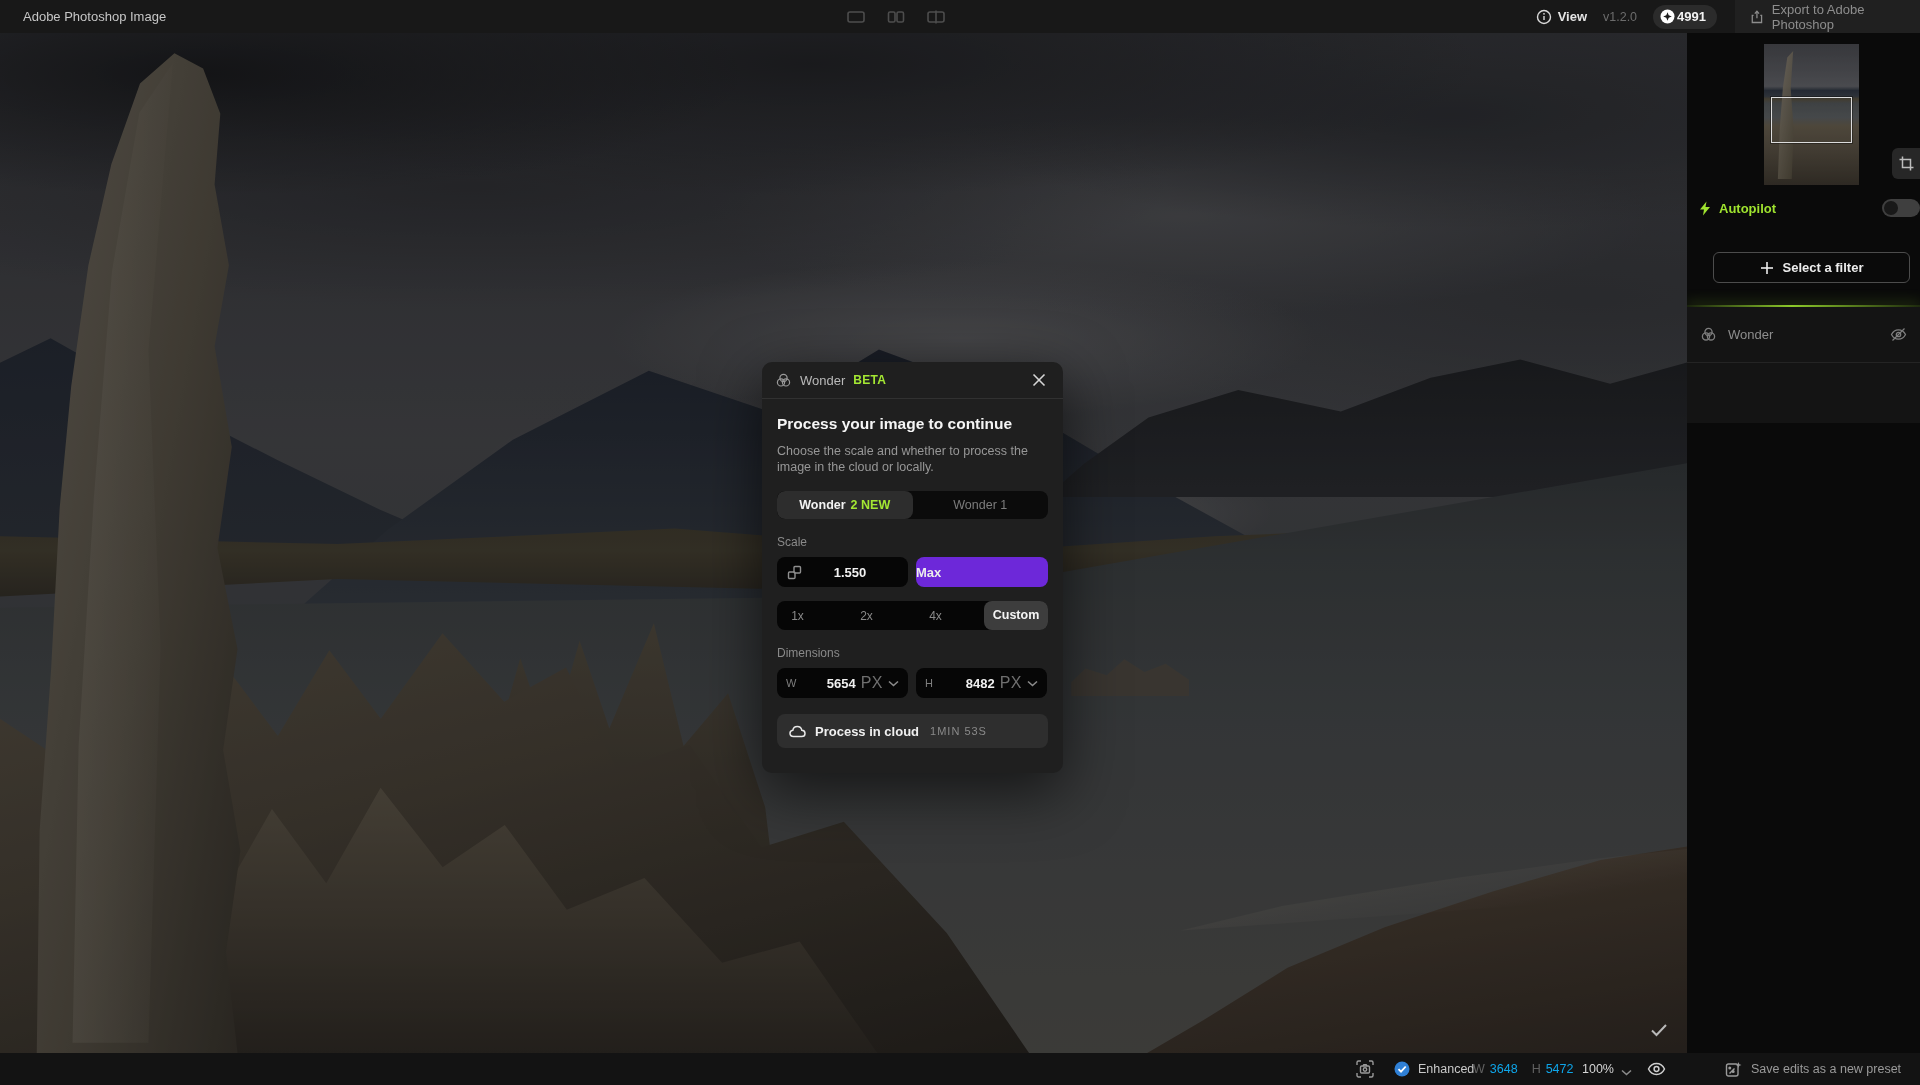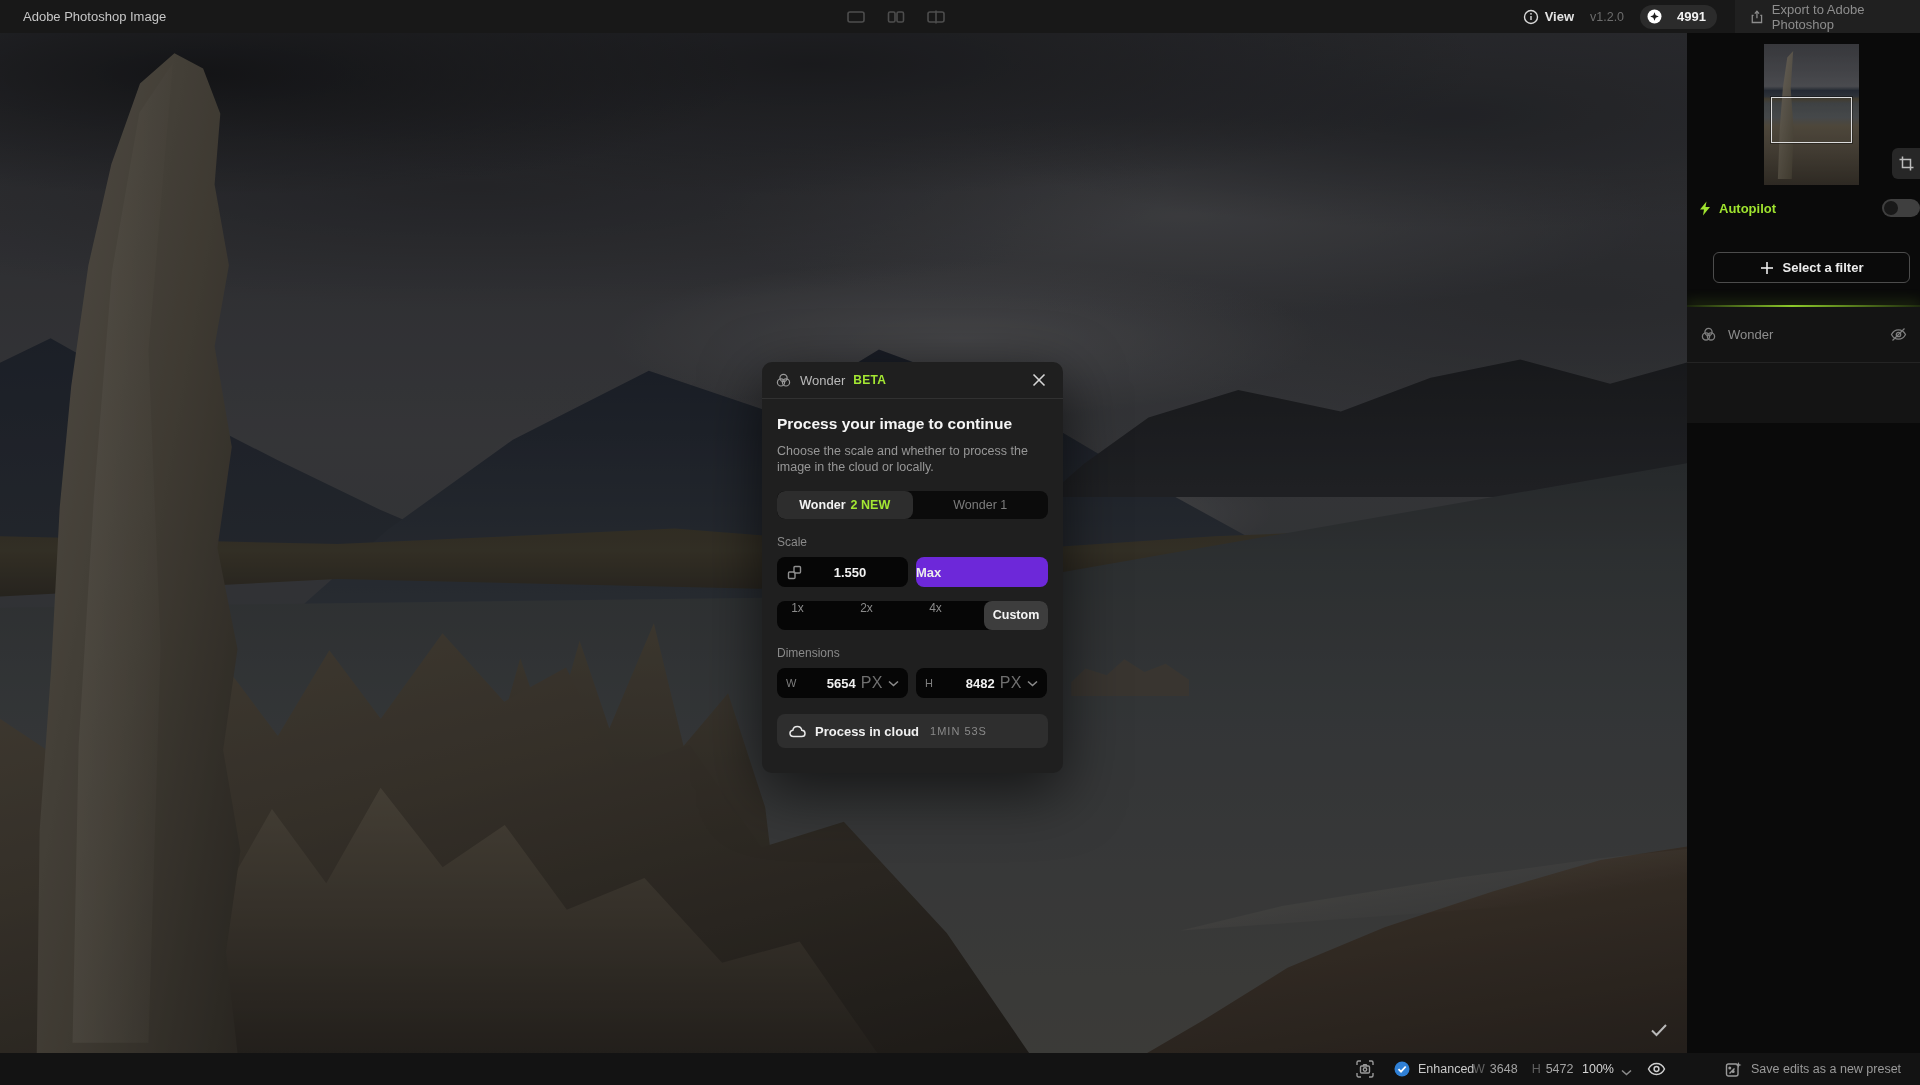--- a/index.html
+++ b/index.html
@@ -11,21 +11,21 @@
             display:flex; align-items:center; z-index:50; }
   .app-title { position:absolute; left:23px; top:0; height:33px; display:flex; align-items:center;
                color:#c6c6c6; font-size:13px; }
   .view-icons { position:absolute; left:844px; top:0; height:33px; display:flex; align-items:center; gap:16px; }
   .view-btn { width:24px; height:20px; display:flex; align-items:center; justify-content:center; border-radius:4px; }
   .view-btn svg { stroke:#4d4d4d; fill:none; stroke-width:1.6; }
   .topbar-right { position:absolute; right:0; top:0; height:33px; display:flex; align-items:center; }
   .help { display:flex; align-items:center; gap:6px; color:#e4e4e4; font-size:13px; font-weight:bold; margin-right:16px; }
   .help svg { stroke:#d9d9d9; }
   .version { color:#6c6c6c; font-size:12.5px; margin-right:16px; }
-  .credits-pill { display:flex; align-items:center; gap:15px; background:#2b2b2b; border-radius:999px;
+  .credits-pill { display:flex; align-items:center; gap:2px; background:#2b2b2b; border-radius:999px;
                   height:24px; padding:0 11px 0 7px; color:#f2f2f2; font-size:13px; font-weight:bold; margin-right:18px; }
   .export-btn { height:33px; display:flex; align-items:center; gap:9px; background:#202020;
                 color:#8d8d8d; font-size:13px; padding:0 14px 0 16px; width:185px; }
   .export-btn svg { stroke:#8d8d8d; fill:none; stroke-width:1.5; }
 
   
   .canvas { position:absolute; left:0; top:33px; width:1687px; height:1020px; overflow:hidden; background:#4c4d50; }
   .layer { position:absolute; inset:0; }
   .sky { background:linear-gradient(180deg,#45464a 0%,#505155 22%,#5a5b5e 40%,#56585b 52%,#515458 60%); }
   .clouds { background:
@@ -106,21 +106,21 @@
   .tab.active { background:#2d2d2d; color:#f2f2f2; font-weight:bold; }
   .tab .tab-badge { color:#a4e733; font-weight:bold; }
   .field-label { font-size:12px; color:#8a8a8a; margin-bottom:8px; }
   .scale-row { display:flex; gap:8px; margin-bottom:14px; }
   .scale-input { width:131px; height:30px; background:#060606; border-radius:8px; display:flex; align-items:center;
                  padding:0 10px; }
   .scale-input svg { stroke:#8f8f8f; fill:none; stroke-width:1.4; }
   .scale-value { flex:1; text-align:center; font-size:13px; font-weight:bold; color:#f2f2f2; }
   .max-btn { width:132px; height:30px; background:#6d28d9; border-radius:8px; display:flex; align-items:center;
              justify-content:flex-start; font-size:13px; font-weight:bold; color:#ececec; cursor:pointer; }
-  .segmented { display:flex; align-items:flex-start; background:#060606; border-radius:8px; height:29px; margin-bottom:16px;gap:28px; }
+  .segmented { display:flex; align-items:center; background:#060606; border-radius:8px; height:29px; margin-bottom:16px;gap:28px; }
   .seg { flex:1; text-align:center; font-size:12px; color:#8a8a8a; cursor:pointer; }
   .seg.active { flex:0 0 64px; height:29px; line-height:29px; background:#3d3d3d; border-radius:8px;
                 color:#f5f5f5; font-weight:bold; font-size:12.5px; }
   .dims-row { display:flex; gap:8px; margin-bottom:16px; }
   .dim-box { width:131px; height:30px; background:#060606; border-radius:8px; display:flex; align-items:center;
              padding:0 9px; gap:5px; cursor:pointer; }
   .dim-prefix { font-size:11px; color:#7e7e7e; }
   .dim-value { flex:1; text-align:right; font-size:13px; font-weight:bold; color:#f0f0f0; }
   .dim-unit { font-size:16px; color:#6f6f6f; letter-spacing:.5px; }
   .dim-box svg { stroke:#8a8a8a; fill:none; stroke-width:1.6; }
@@ -171,21 +171,21 @@
   .bottombar { position:absolute; left:0; top:1053px; width:1920px; height:32px; background:#131313;
       display:flex; align-items:center; z-index:50; }
   .bb-item { display:flex; align-items:center; }
   .snapshot-btn { position:absolute; left:1356px; cursor:pointer; }
   .snapshot-btn svg { stroke:#9a9a9a; fill:none; stroke-width:1.4; }
   .enhanced { position:absolute; left:1394px; display:flex; align-items:center; gap:8px;
       color:#c9c9c9; font-size:12.5px; }
   .dim-ro { display:flex; gap:5px; font-size:12.5px; }
   .dims-readout { position:absolute; left:1473px; display:flex; gap:14px; }
   .ro-label { color:#606060; }
-  .ro-value { color:#a3a3a3; }
+  .ro-value { color:#0ea5e9; }
   .zoom-ctrl { position:absolute; left:1582px; display:flex; align-items:flex-end; gap:7px; color:#d6d6d6;
       font-size:12.5px; cursor:pointer; }
   .zoom-ctrl svg { stroke:#8a8a8a; fill:none; stroke-width:1.6; }
   .eye-btn { position:absolute; left:1647px; cursor:pointer; }
   .eye-btn svg { stroke:#cfcfcf; fill:none; stroke-width:1.5; }
   .save-preset { position:absolute; left:1725px; display:flex; align-items:center; gap:9px; color:#9a9a9a;
       font-size:12.5px; cursor:pointer; }
   .save-preset svg { stroke:#9a9a9a; fill:none; stroke-width:1.4; }
 </style>
 </head>

